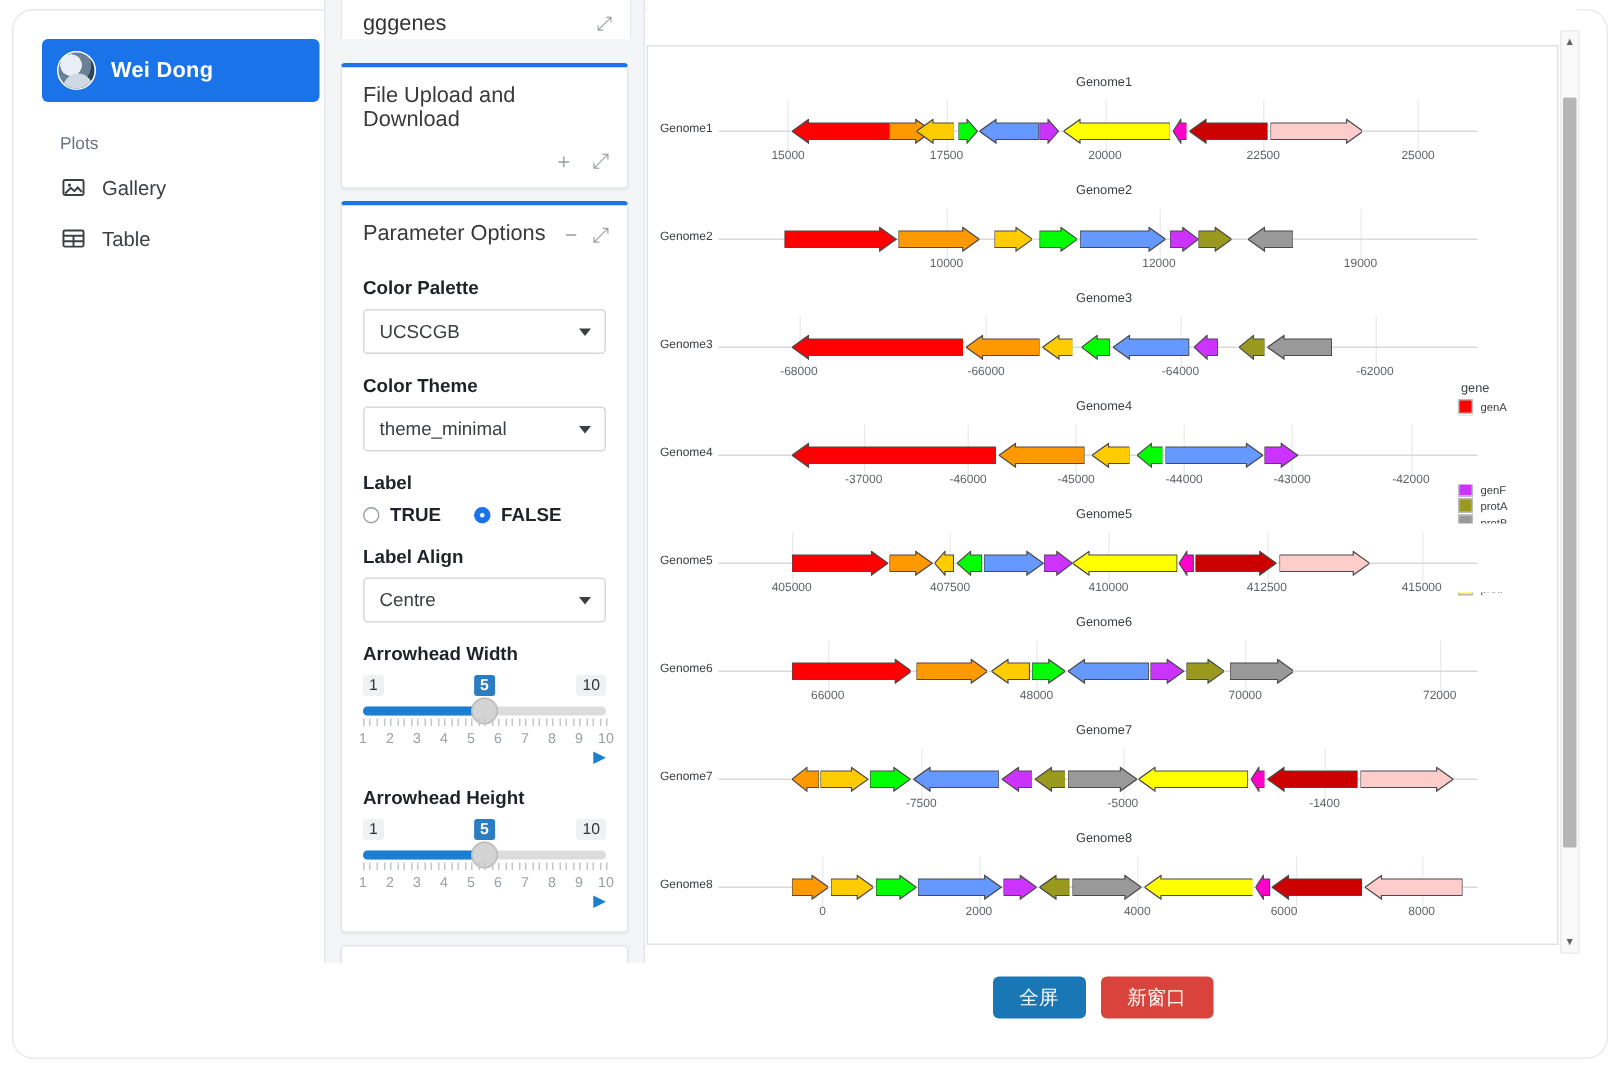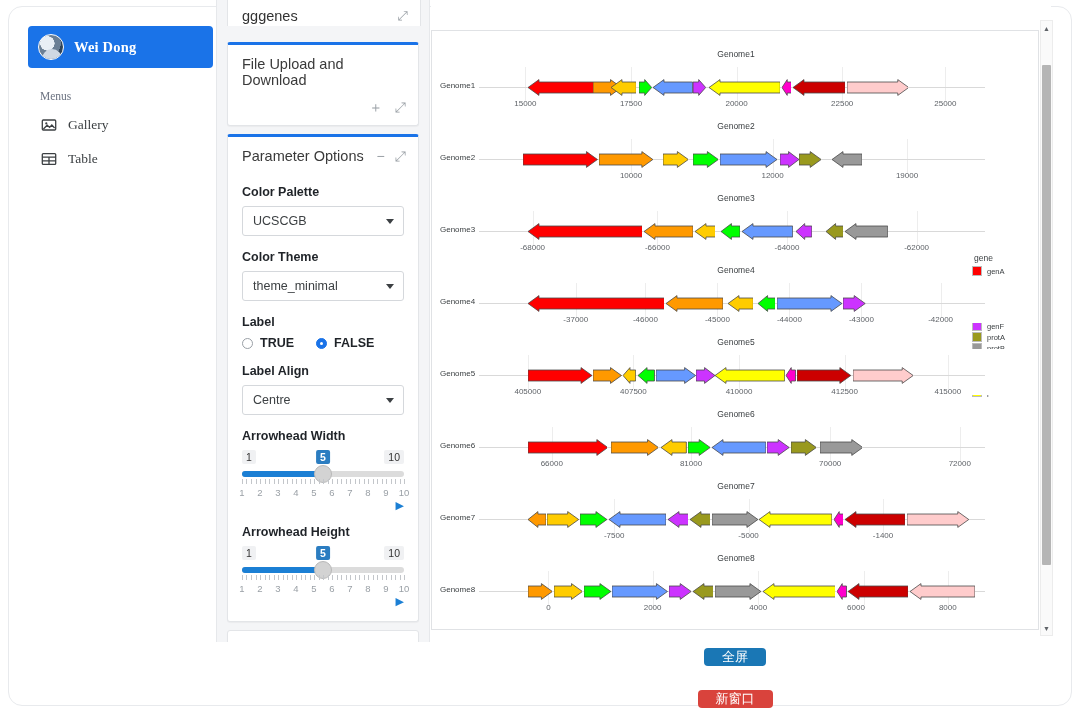--- a/index.html
+++ b/index.html
@@ -16,21 +16,20 @@
     position: absolute; left: 8px; top: 6px; width: 1064px; height: 700px;
     border: 1px solid #e8eaed; border-radius: 14px; background: #fff;
   }
   .page-frame .nub { position:absolute; top:-1px; left:50%; transform:translateX(-50%);
     width:120px; height:4px; background:#f1f3f4; border-radius:0 0 6px 6px; }
 
   
   .sidebar {
     position: absolute; left: 18px; top: 14px; width: 205px; height: 640px;
     background: #ffffff;
-    font-family: Liberation Serif, serif;
   }
   .user-banner {
     display:flex; align-items:center; gap:10px;
     height: 42px; margin: 12px 10px 0 10px;
     background: #1a73e8; border-radius: 4px; padding: 0 10px; color: #fff;
   }
   .avatar {
     width: 26px; height: 26px; border-radius: 50%;
     background: radial-gradient(circle at 35% 35%, #e8eef5 0 32%, #6b7f95 33% 60%, #2f4458 61% 100%);
     border: 1.5px solid #ffffff; flex: 0 0 auto; overflow:hidden; position:relative;
@@ -166,41 +165,41 @@
     position:absolute; left:1040px; top:20px; width:13px; height:616px;
     background:#fafafa; border:1px solid #ececec;
   }
   .vscroll .arr { position:absolute; left:0; width:11px; height:12px; display:flex; align-items:center; justify-content:center;
     font-size:7px; color:#5f6368; }
   .vscroll .arr.up{ top:1px; } .vscroll .arr.down{ bottom:1px; }
   .vscroll .thumb { position:absolute; left:1px; top:44px; width:9px; height:500px; background:#b5b5b5; border-radius:1px; }
 
   
   .btnbar { position:absolute; left:431px; top:648px; width:608px; height:34px;
-    display:flex; align-items:center; justify-content:flex-start; gap:24px;flex-direction:column; }
+    display:flex; align-items:center; justify-content:center; gap:10px; }
   .btn { height:28px; padding: 0 18px; border-radius:4px; color:#fff; font-size:13px;
     display:flex; align-items:center; justify-content:center; cursor:pointer; border:0; }
   .btn.primary { background:#1a77b5; }
   .btn.danger { background:#d9433c; }
 </style>
 </head>
 <body>
 
 <div id="app">
 
   <div class="page-frame">
     <div class="nub"></div>
   </div>
 
   <div class="sidebar">
     <div class="user-banner">
       <div class="avatar"></div>
       <div class="user-name">Wei Dong</div>
     </div>
-    <div class="menus-label">Menus</div>
+    <div class="menus-label">Plots</div>
 
 
     <div class="nav-item">
       <span class="nav-ico">
         <svg viewBox="0 0 16 16" fill="none" stroke="currentColor" stroke-width="1.3">
             <rect x="1.3" y="3" width="13.4" height="10" rx="1"></rect>
             <circle cx="5.3" cy="6.4" r="1.1" fill="currentColor" stroke="none"></circle>
             <path d="M2.4 12 L6.2 8.2 L8.6 10.4 L10.8 8 L13.6 11" fill="none"></path>
           </svg>
       </span>
@@ -815,21 +814,21 @@
                 </svg>
               </div>
               <div class="arrow" title="protB" style="left:387.64000000000004px;width:42.76800000000003px">
                 <svg viewBox="0 0 42.76800000000003 17" preserveAspectRatio="none" width="42.76800000000003" height="17">
     <path d="M0,3 L31.76800000000003,3 L31.76800000000003,0.6 L42.76800000000003,8.5 L31.76800000000003,16.4 L31.76800000000003,14 L0,14 Z" fill="#999999" stroke="#4a4a4a" stroke-width="0.8" stroke-linejoin="miter"></path>
                 </svg>
               </div>
             </div>
             <div class="axis-nums">
               <b style="left:119.80000000000001px">66000</b>
-              <b style="left:259px">81000</b>
+              <b style="left:259px">48000</b>
               <b style="left:398.2px">70000</b>
               <b style="left:527.8px">72000</b>
             </div>
           </div>
           <div class="facet" style="top: 450px;">
             <div class="facet-title">Genome7</div>
             <div class="facet-canvas">
               <div class="gridline" style="left:182.2px"></div>
               <div class="gridline" style="left:316.6px"></div>
               <div class="gridline" style="left:451px"></div>

